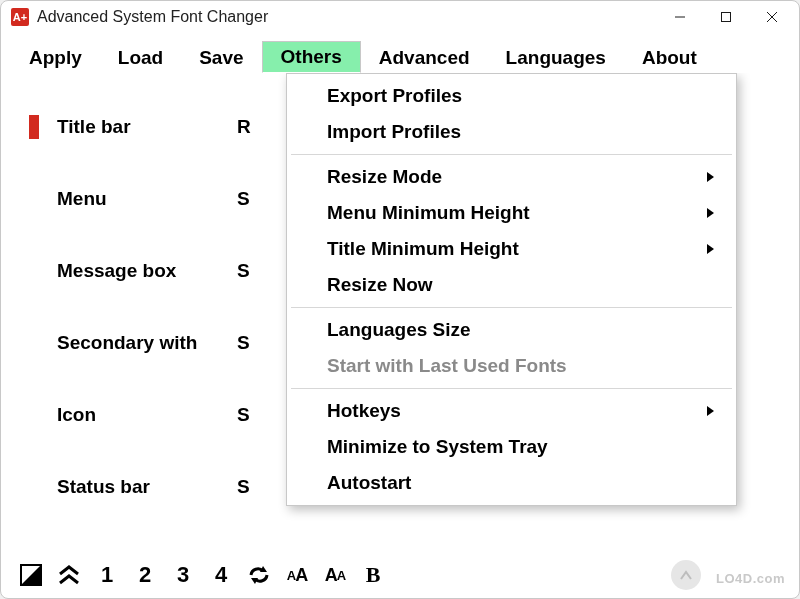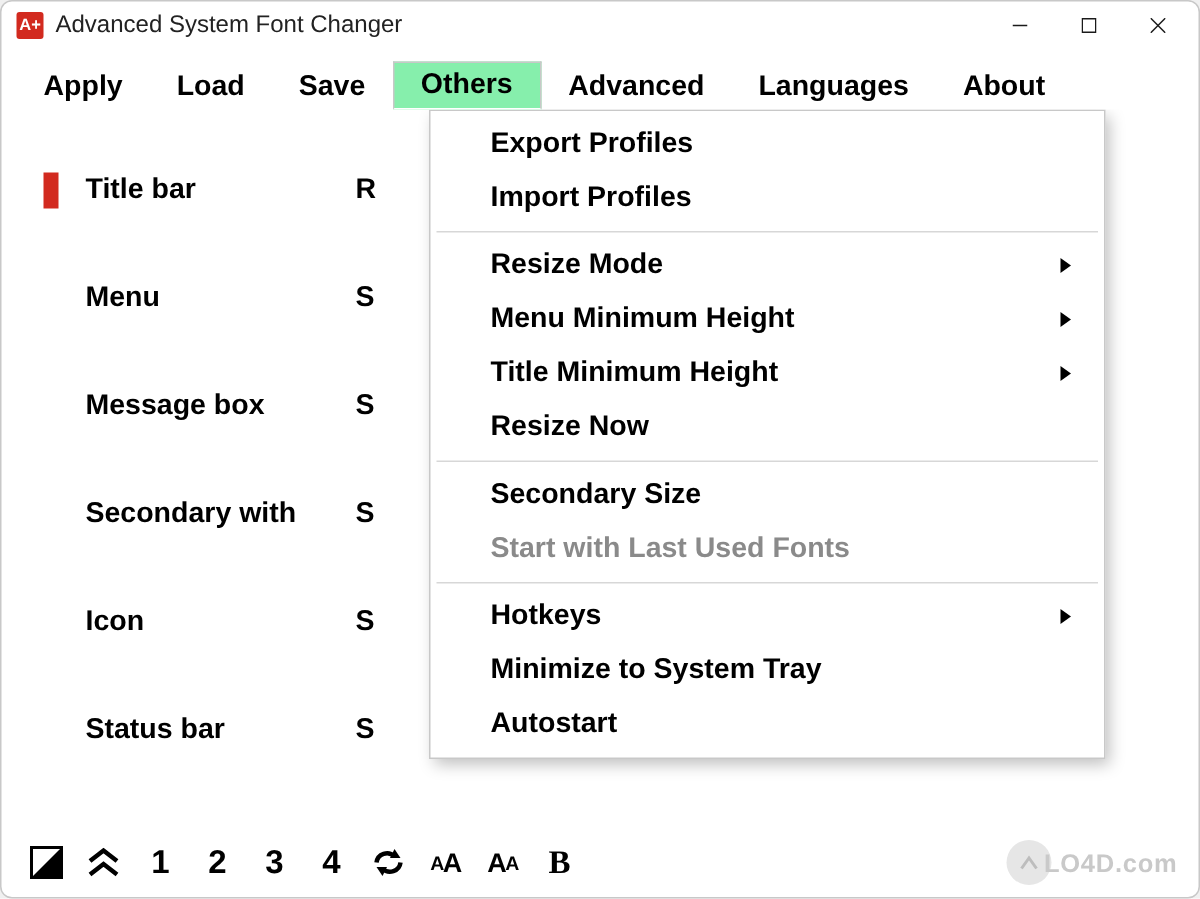--- a/index.html
+++ b/index.html
@@ -166,21 +166,21 @@
     width: 30px; height: 30px;
     border-radius: 50%;
     background: #e6e6e6;
     display:flex; align-items:center; justify-content:center;
     color:#bdbdbd;
   }
   .watermark {
     position: absolute;
     right: 14px;
     bottom: 12px;
-    font-size: 17px;
+    font-size: 13px;
     font-weight: 700;
     color: #c9c9c9;
     letter-spacing: 0.5px;
   }
 </style>
 </head>
 <body>
 
 <div class="window">
 
@@ -272,21 +272,21 @@
       <div class="ditem">
         <span>Title Minimum Height</span>
         <span class="arrow"></span>
       </div>
       <div class="ditem">
         <span>Resize Now</span>
       </div>
       <div class="sep"></div>
 
       <div class="ditem">
-        <span>Secondary Size</span>
+        <span>Languages Size</span>
       </div>
       <div class="ditem disabled">
         <span>Start with Last Used Fonts</span>
       </div>
       <div class="sep"></div>
 
       <div class="ditem">
         <span>Hotkeys</span>
         <span class="arrow"></span>
       </div>

